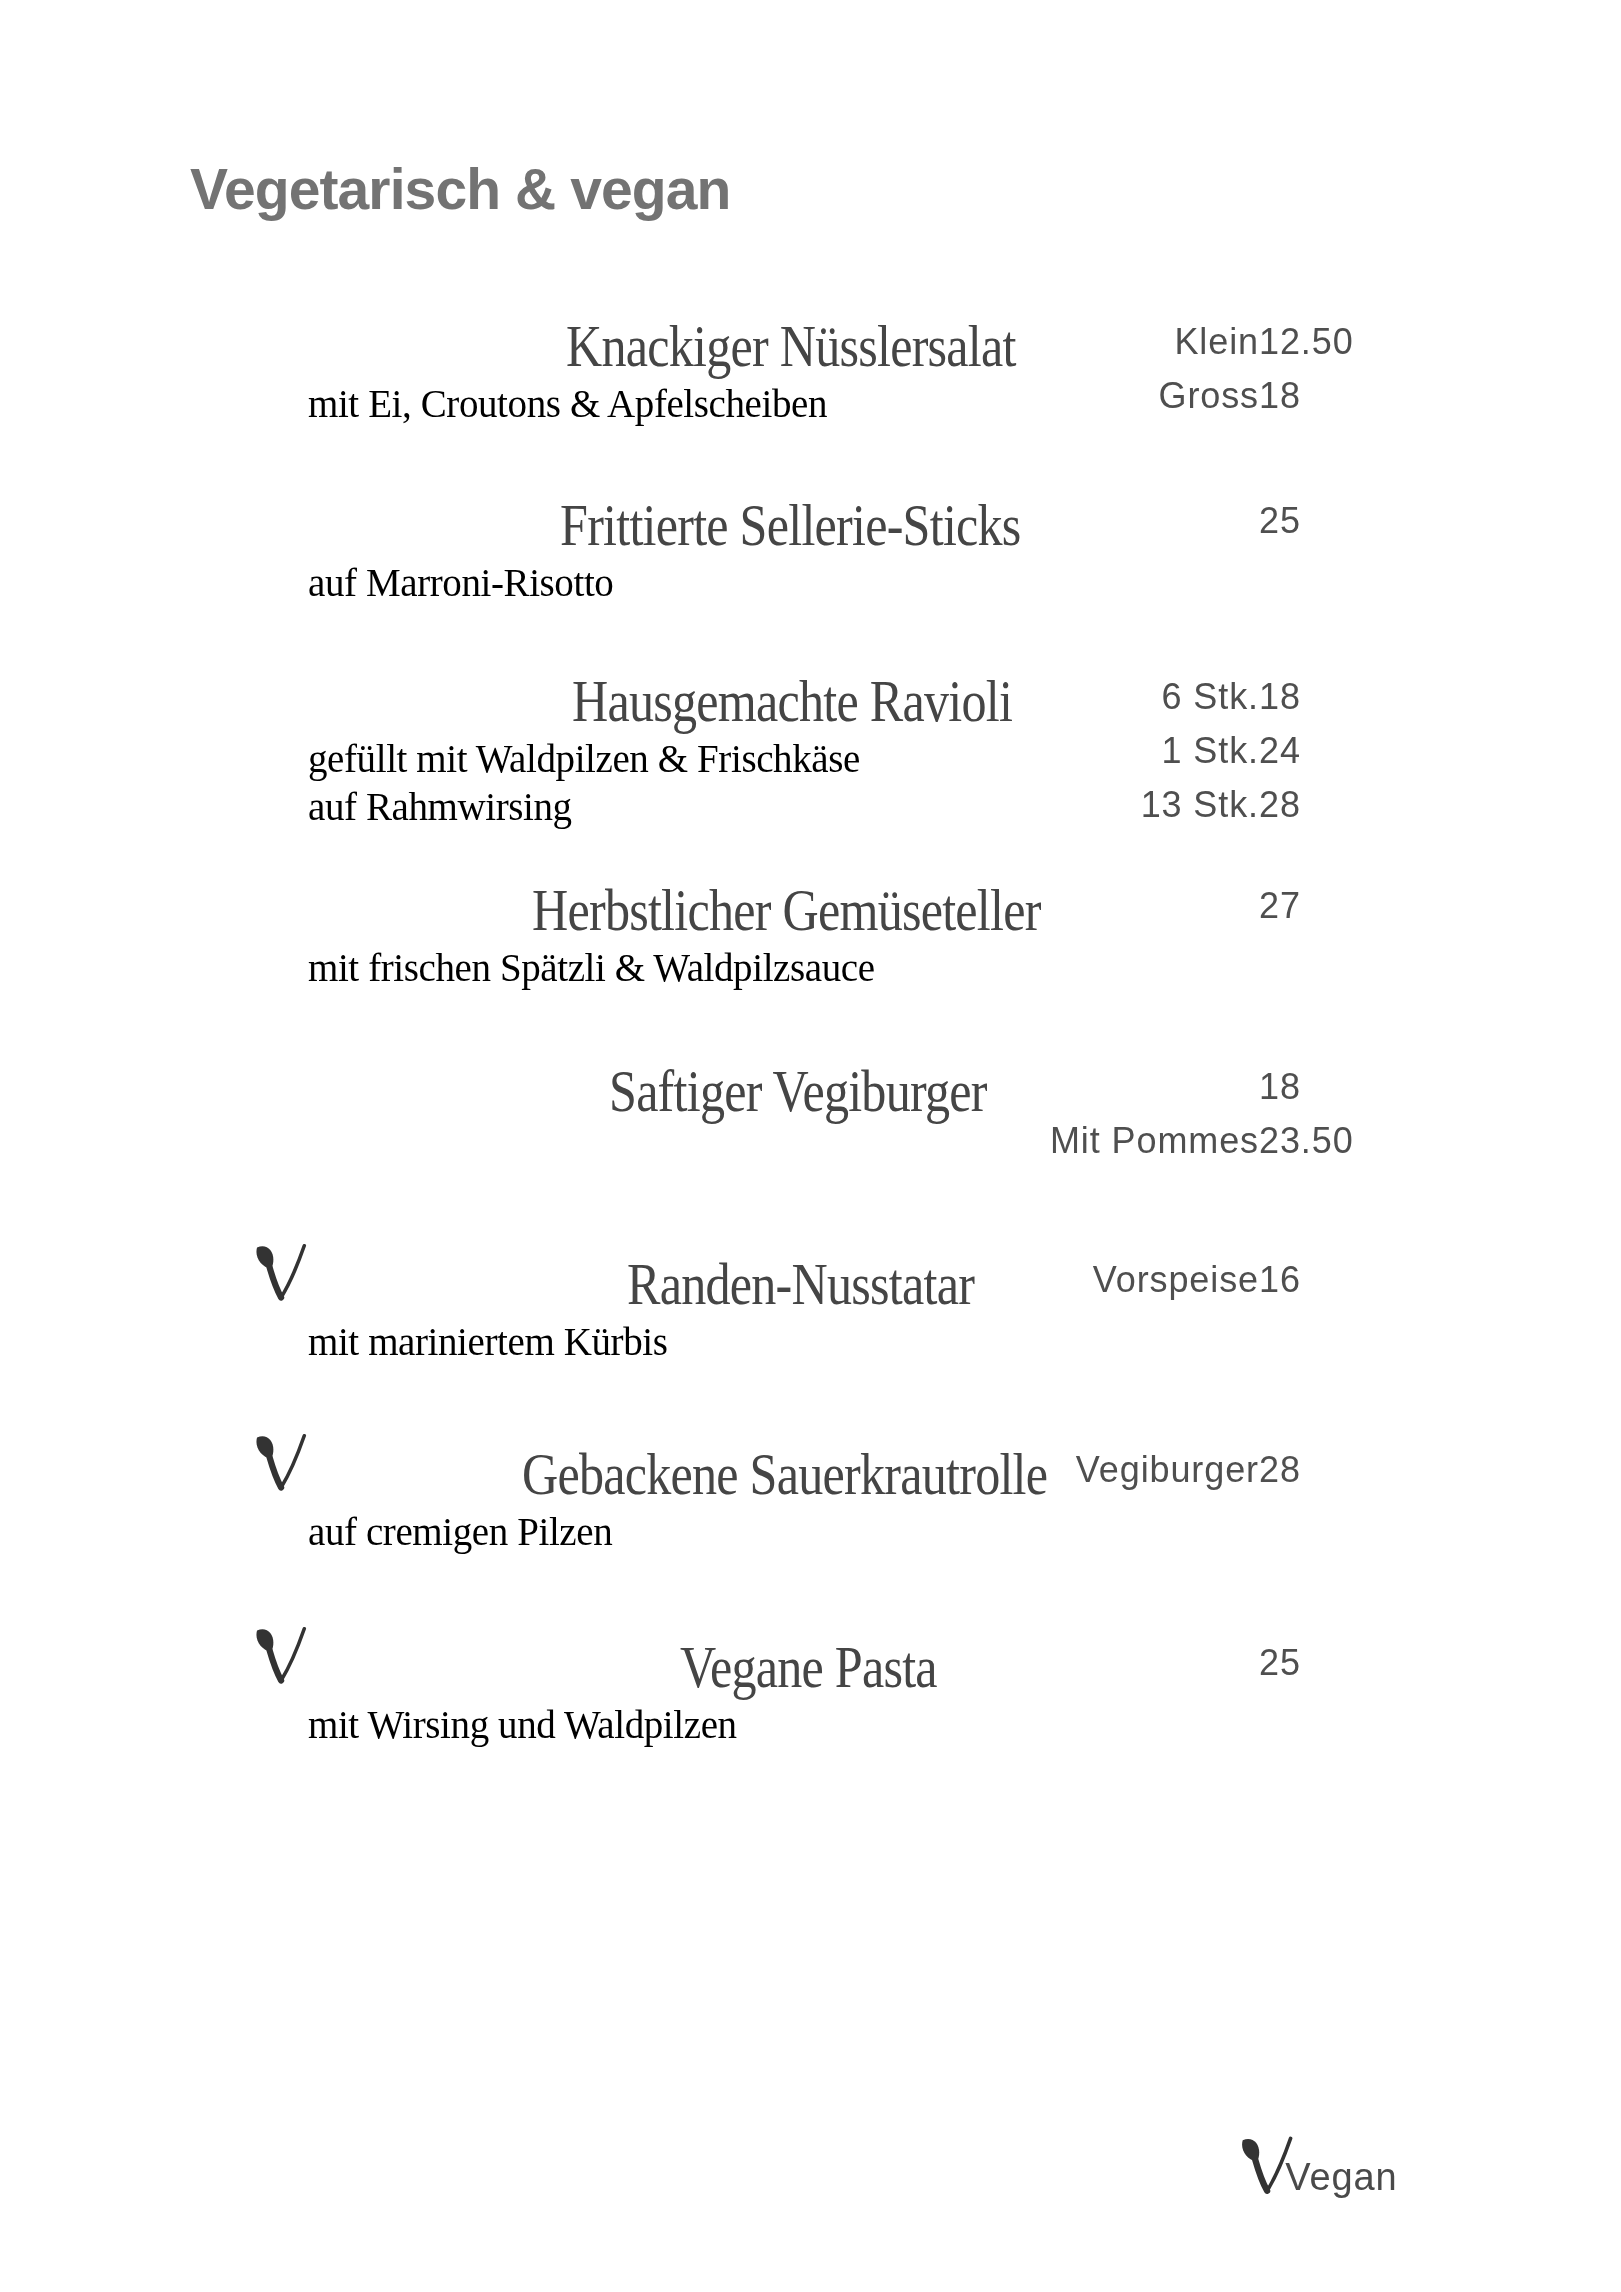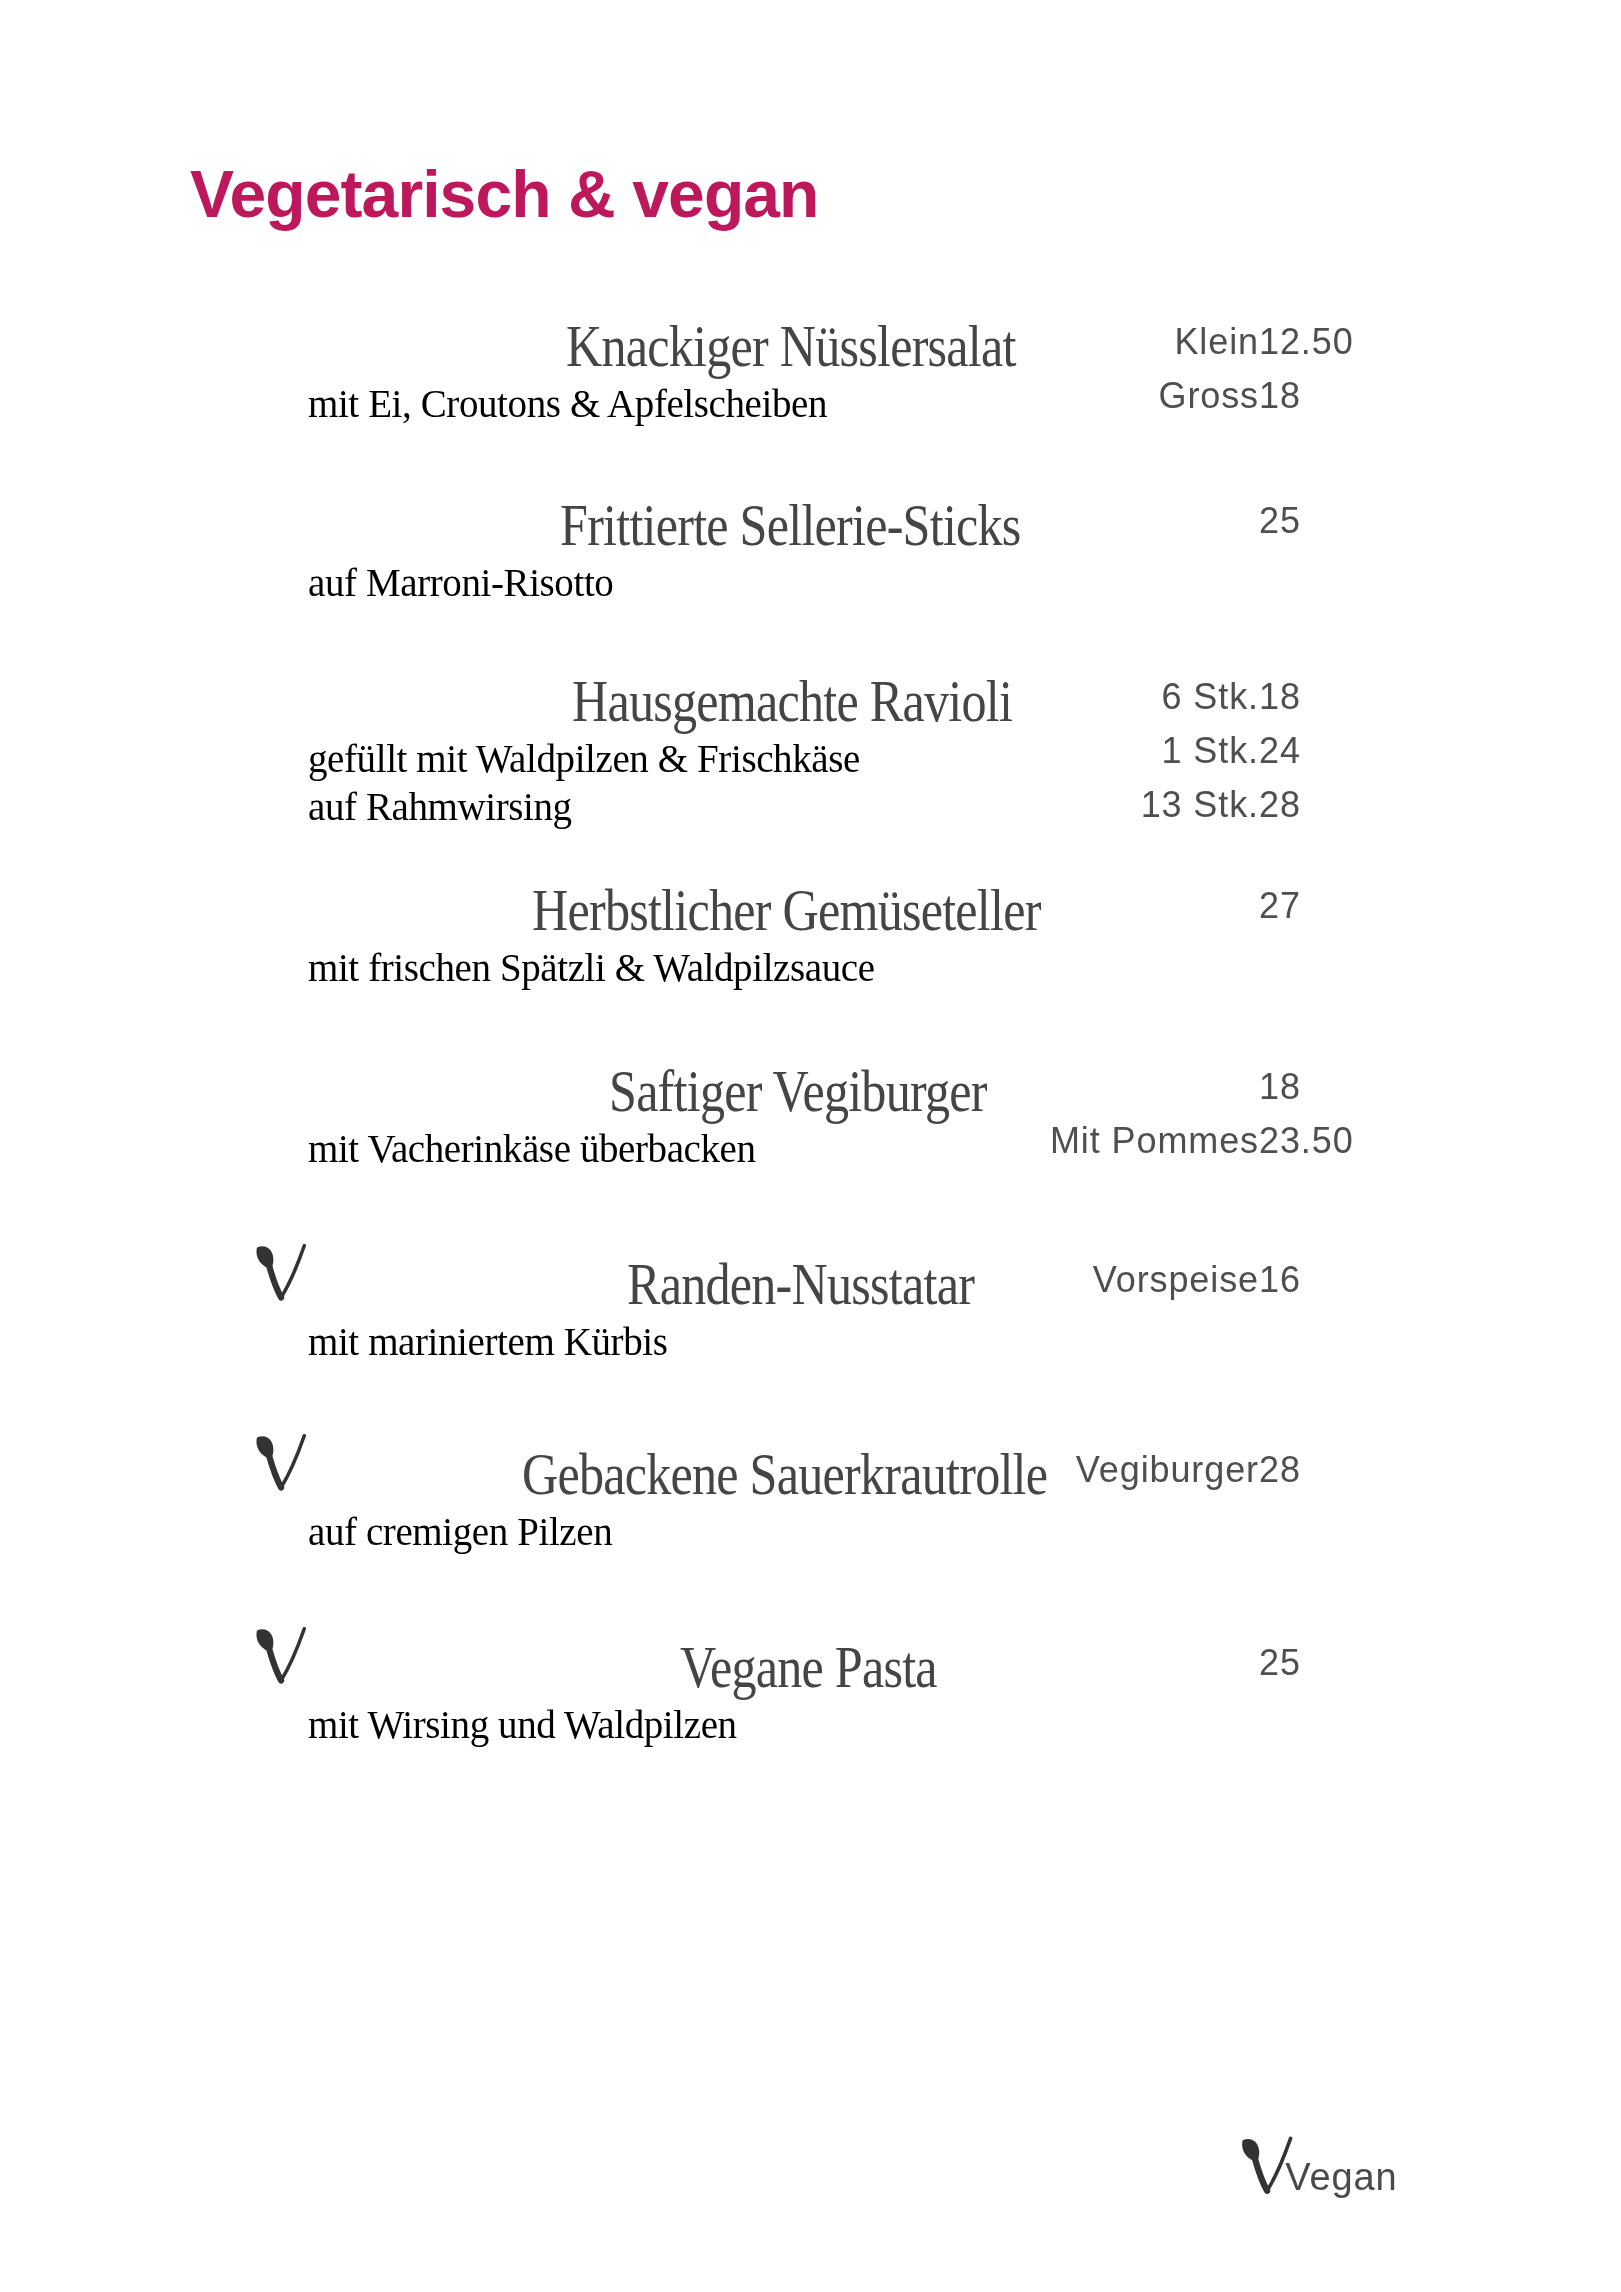--- a/index.html
+++ b/index.html
@@ -10,24 +10,24 @@
     background:#ffffff;
     overflow:hidden;
     font-family:"Liberation Sans", sans-serif;
   }
   .page-title{
     position:absolute;
     left:190px;
     top:158px;
     font-family:"Liberation Sans", sans-serif;
     font-weight:bold;
-    font-size:66px;
+    font-size:57px;
     line-height:1.1;
     letter-spacing:-0.9px;
-    color:#be185d;
+    color:#737373;
     white-space:nowrap;
   }
   .menu-item{
     position:absolute;
     left:308px;
     width:1046px;
   }
   .name-row{
     position:relative;
     height:57px;
@@ -195,23 +195,20 @@
         <span class="price-label"></span>
         <span class="price-value">27</span>
       </div>
     </div>
   </div>
 
   <div class="menu-item" style="top:1063px">
     <div class="name-row">
       <span class="item-name">Saftiger Vegiburger</span>
     </div>
-    <div class="item-desc">
-      <span class="desc-line">mit Vacherinkäse überbacken</span>
-    </div>
     <div class="prices">
       <div class="price-row">
         <span class="price-label"></span>
         <span class="price-value">18</span>
       </div>
       <div class="price-row">
         <span class="price-label">Mit Pommes</span>
         <span class="price-value">23.50</span>
       </div>
     </div>

